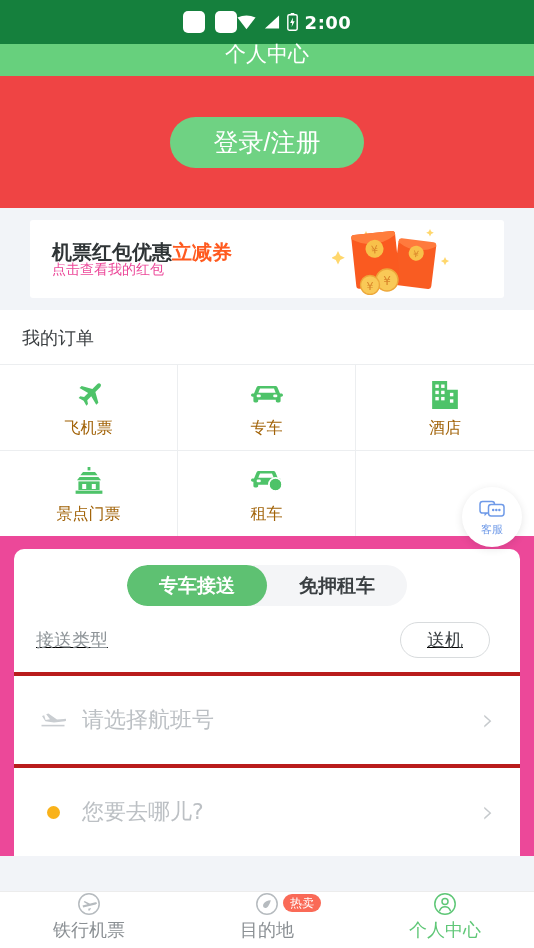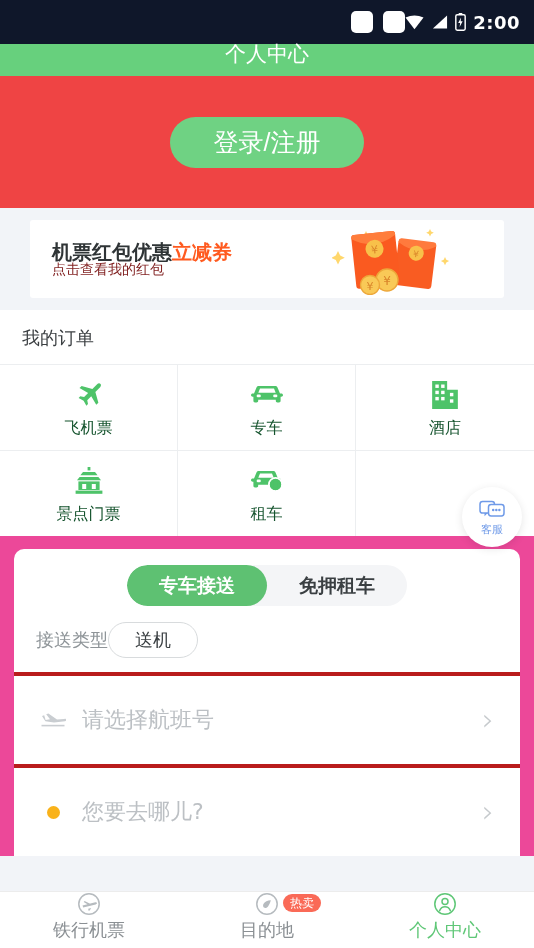--- a/index.html
+++ b/index.html
@@ -6,22 +6,22 @@
   html, body {
     width:534px; height:948px;
     font-family:"DejaVu Sans","Liberation Sans",sans-serif;
     background:#f2f4f8;
     overflow:hidden;
   }
   .phone { position:relative; width:534px; height:948px; background:#f2f4f8; }
 
   
   .statusbar {
-    height:44px; background:#0f172a;
-    display:flex; align-items:center; justify-content:flex-end;
+    height:44px; background:#15803d;
+    display:flex; align-items:center; justify-content:center;
     padding:0 14px;
   }
   .sb-left { display:flex; gap:10px; align-items:center; }
   .sb-sq { width:22px; height:22px; border-radius:5px; background:#ffffff; }
   .sb-right { display:flex; align-items:center; gap:7px; }
   .ic-wifi { width:19px; height:16px; }
   .ic-sig  { width:17px; height:16px; }
   .ic-bat  { width:11px; height:18px; }
   .sb-time { color:#ffffff; font-size:18px; font-weight:bold; letter-spacing:0.5px; }
 
@@ -46,36 +46,36 @@
   
   .band { background:#f2f4f8; padding:12px 0; }
   .banner {
     margin:0 30px; height:78px; background:#ffffff; border-radius:3px;
     display:flex; align-items:center; justify-content:space-between;
     padding:0 18px 0 22px; position:relative; overflow:hidden;
   }
   .banner-texts { display:flex; flex-direction:column; }
   .banner-title { font-size:20px; font-weight:bold; color:#2f3436; line-height:1; }
   .banner-title .hl { color:#ff5a1f; }
-  .banner-sub { font-size:14px; color:#7f1d1d; line-height:1; }
+  .banner-sub { font-size:14px; color:#ec4899; line-height:1; }
   .banner-art { width:120px; height:72px; position:relative; margin-right:34px; }
 
   
   .orders { background:#ffffff; }
   .orders-head { padding:16px 22px 14px; font-size:18px; color:#3b3f42; }
   .orders-grid { display:grid; grid-template-columns:repeat(3,1fr); }
   .grid-cell {
     height:86px; display:flex; flex-direction:column;
     align-items:center; justify-content:center; gap:10px;
     border-top:1px solid #eceef0; border-right:1px solid #eceef0;
     cursor:pointer;
   }
   .grid-cell:nth-child(3n) { border-right:none; }
   .grid-cell.empty { cursor:default; }
-  .grid-label { font-size:16px; color:#14532d; line-height:1; }
+  .grid-label { font-size:16px; color:#a16207; line-height:1; }
   .grid-icon { height:30px; display:flex; align-items:center; }
 
   
   .card-band { background:#ec4899; padding-top:13px; }
   .bcard {
     margin:0 14px; background:#ffffff;
     border-radius:10px 10px 0 0; padding:16px 0 0;
     min-height:305px;
   }
   .segwrap { display:flex; justify-content:center; }
@@ -83,22 +83,23 @@
     display:flex; background:#f4f5f7; border-radius:24px; padding:0;
     overflow:hidden;
   }
   .seg-item {
     font-size:19px; font-weight:bold; padding:11px 32px;
     border-radius:24px; color:#3a3f42; cursor:pointer; line-height:1;
   }
   .seg-item.active { background:#5ec172; color:#ffffff; }
 
   .type-row {
-    display:flex; align-items:center; justify-content:flex-start;
+    display:flex; align-items:center; justify-content:space-between;
     padding:16px 30px 14px 22px;
+    text-decoration:underline;
   }
   .type-label { font-size:18px; color:#8e9498; }
   .type-btns { display:flex; gap:15px; }
   .pill {
     font-size:18px; padding:8px 26px; border-radius:22px;
     border:1px solid #d8dbdd; color:#3a3f42; background:#ffffff;
     cursor:pointer; line-height:1;
   }
   .pill.sel { border-color:#8ad59a; color:#64c97c; }
 

